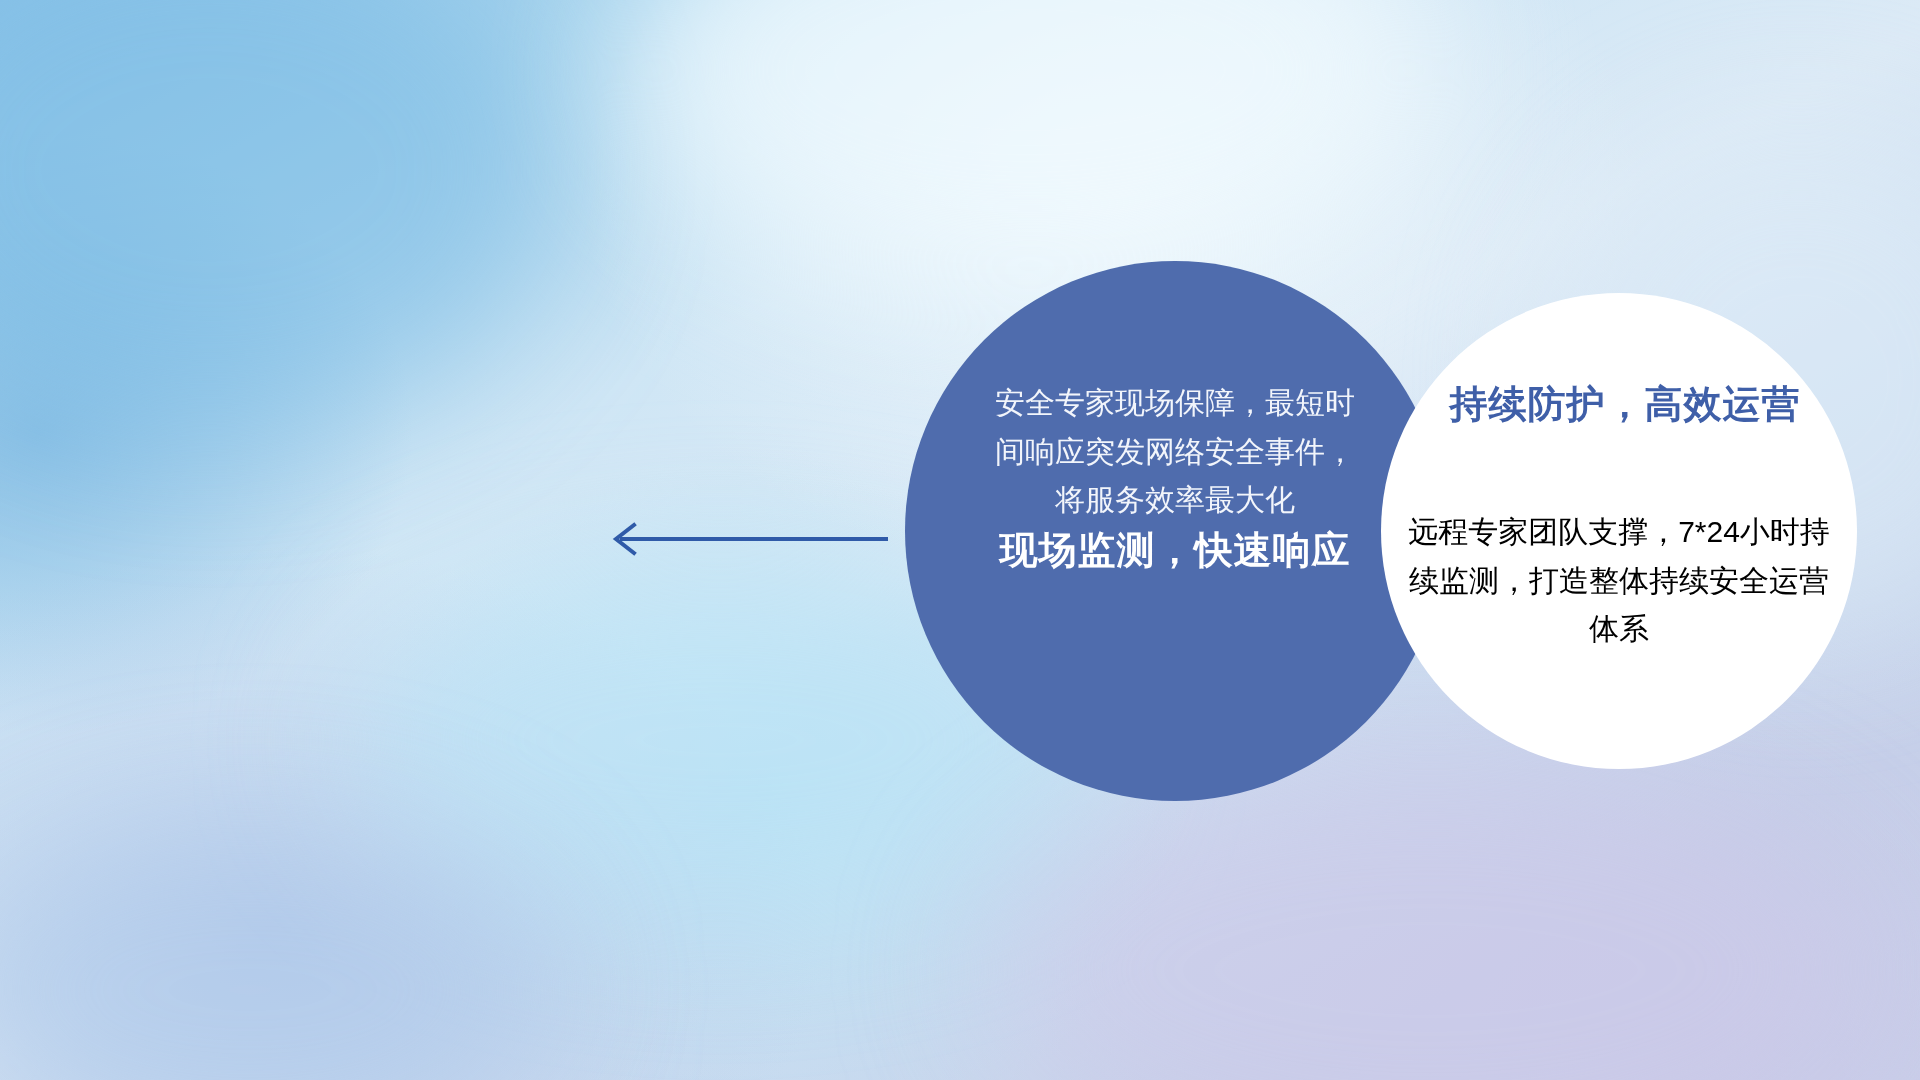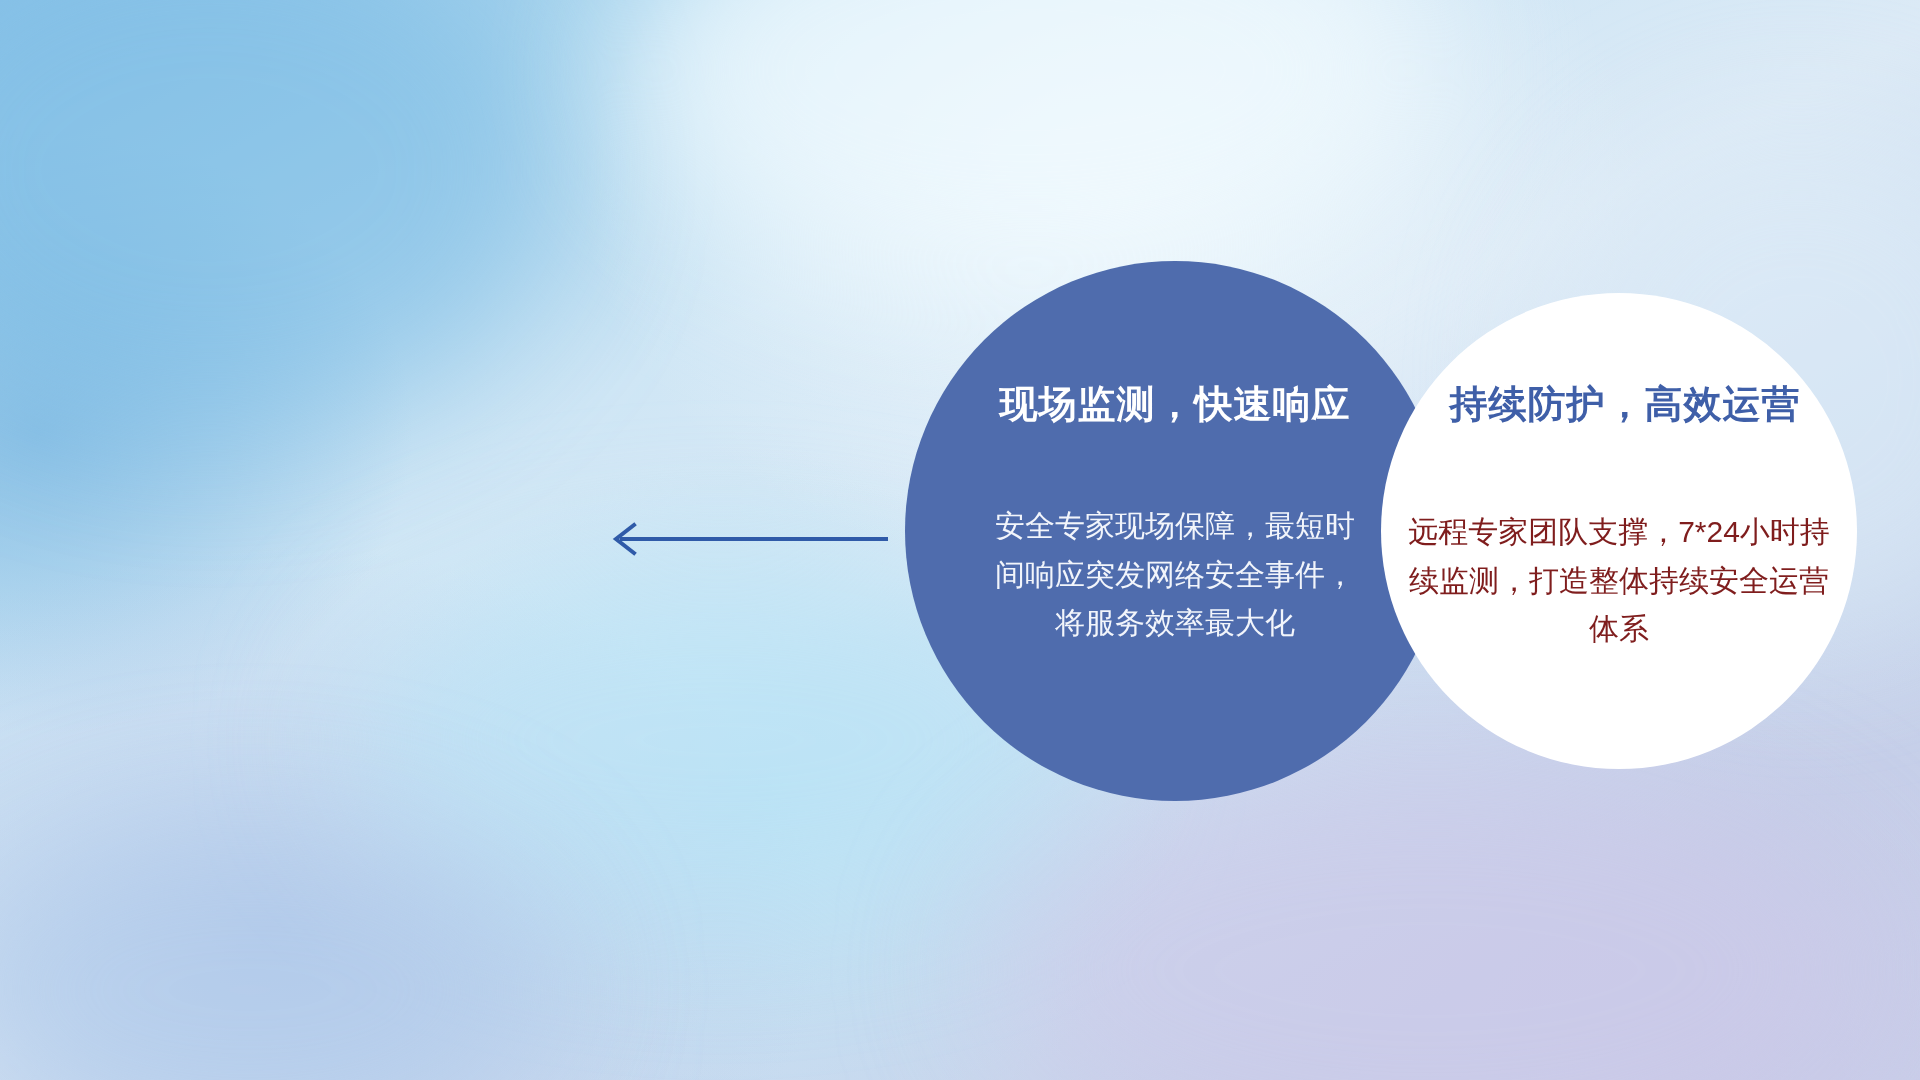--- a/index.html
+++ b/index.html
@@ -88,21 +88,21 @@
     position:absolute; left:0; top:0; width:100%; height:100%;
     display:flex; flex-direction:column; align-items:center;
     padding-top:86px;
   }
   #right-title {
     font-size:38px; font-weight:700; color:#3f5fa8;
     letter-spacing:1px; white-space:nowrap;
     margin-bottom:78px;
   }
   #right-body {
-    font-size:30px; color:#7f1d1d; font-weight:400;
+    font-size:30px; color:#000000; font-weight:400;
     line-height:1.62; text-align:center;
     width:430px;
   }
 
   
   #flow-arrow {
     position:absolute; left:600px; top:516px;
     width:290px; height:46px; z-index:1;
   }
 </style>
@@ -119,22 +119,22 @@
   <div class="wash wash-c"></div>
 
   <svg id="flow-arrow" viewBox="0 0 290 46" xmlns="http://www.w3.org/2000/svg">
     <line x1="288" y1="23" x2="20" y2="23" stroke="#2f5aa8" stroke-width="4"></line>
     <polyline points="34,9 16,23 34,37" fill="none" stroke="#2f5aa8" stroke-width="4" stroke-linecap="square" stroke-linejoin="miter"></polyline>
   </svg>
 
 
   <div class="bubble" id="bubble-mid" style="background: rgb(79, 108, 173);">
     <div class="mid-inner">
+      <div id="mid-body">安全专家现场保障，最短时间响应突发网络安全事件，将服务效率最大化</div>
       <div id="mid-title">现场监测，快速响应</div>
-      <div id="mid-body">安全专家现场保障，最短时间响应突发网络安全事件，将服务效率最大化</div>
     </div>
   </div>
 
   <div class="bubble" id="bubble-right">
     <div class="right-inner">
       <div id="right-title" style="color: rgb(63, 95, 168); margin-left: 12px;">持续防护，高效运营</div>
       <div id="right-body">远程专家团队支撑，7*24小时持续监测，打造整体持续安全运营体系</div>
     </div>
   </div>
 

